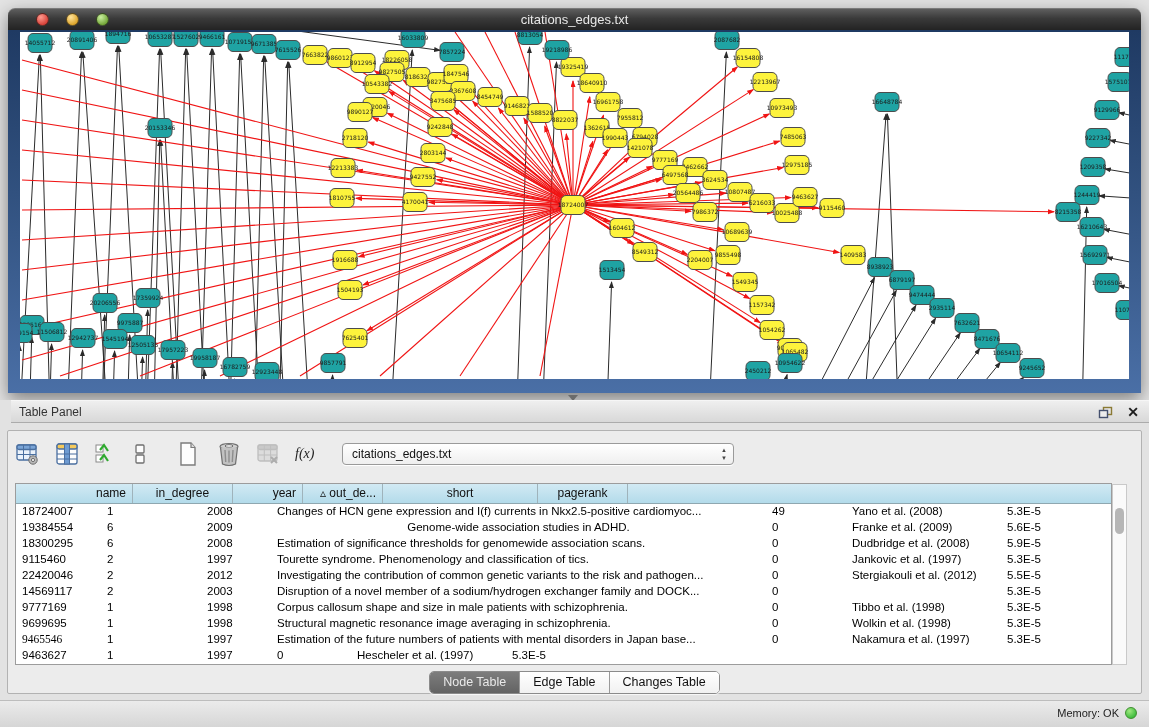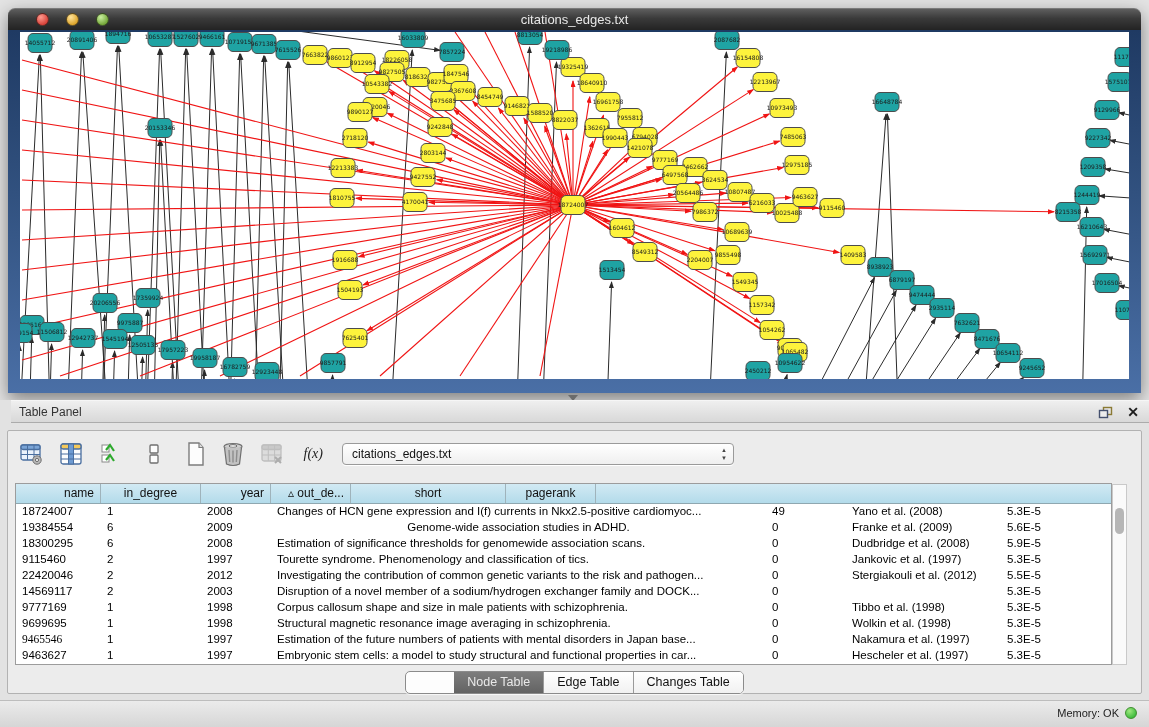--- a/index.html
+++ b/index.html
@@ -34,41 +34,41 @@
     background:linear-gradient(#efefef, #d8d8d8); border-top:1px solid #f6f6f6; border-bottom:1px solid #ababab;margin-left:11px; }
   .tp-title { position:absolute; left:8px; top:4px; font-size:12px; color:#333; }
   .tp-header-icons { position:absolute; right:10px; top:3px; display:flex; gap:14px; align-items:center; }
   .tp-close { font-size:14px; font-weight:bold; color:#1d1d1d; line-height:16px; cursor:default; }
 
   .tp-card { position:absolute; left:7px; top:30px; width:1135px; height:264px;
     background:#ececec; border:1px solid #b2b2b2; border-radius:2px; }
 
   
   .tp-toolbar { position:absolute; left:8px; top:6px; height:34px; display:flex; align-items:center; gap:11px; }
-  .tbtn { width:28px; height:28px; display:flex; align-items:center; justify-content:flex-end; }
+  .tbtn { width:28px; height:28px; display:flex; align-items:center; justify-content:flex-start; }
   .fx-label { font-size:14px; font-style:italic; font-family:"Liberation Serif", serif; color:#222; }
   .net-select { position:relative; margin-left:8px; width:392px; height:22px;
     border:1px solid #9a9a9a; border-radius:4px; background:linear-gradient(#ffffff, #efefef);
     font-size:12px; color:#111; line-height:20px; padding-left:9px; box-shadow:0 1px 0 #fff; }
   .net-select .steppers { position:absolute; right:6px; top:2px; font-size:6px; color:#444; line-height:8px; text-align:center; }
 
   
   .grid { position:absolute; left:7px; top:52px; width:1097px; border:1px solid #9c9c9c; background:#fff; }
   .grid-header { display:flex; height:20px; background:linear-gradient(#cfe8f2,#b5dcEC);
     background:linear-gradient(#d2eaf4,#b3dbea); border-bottom:1px solid #8fa7b0; font-size:12px; color:#111; }
   .gh-cell { padding:2px 6px 0 6px; border-right:1px solid #9fb3bb; white-space:nowrap; overflow:hidden; }
   .grid-row { display:flex; height:16px; font-size:11.5px; color:#000; background:#fff; }
   .gr-cell { padding:1px 6px 0 6px; white-space:nowrap; overflow:hidden; }
   .vscroll { position:absolute; right:-16px; top:0; width:15px; height:181px; background:#fafafa; border:1px solid #c9c9c9; }
   .vthumb { position:absolute; left:2px; top:23px; width:9px; height:26px; border-radius:5px; background:#b6b6b6; }
 
   
   .tabs-wrap { position:absolute; left:0; right:0; top:240px; display:flex; justify-content:center; }
   .tabs { display:inline-flex; border:1px solid #8b8b8b; border-radius:5px; overflow:hidden;
-    background:#fdfdfd; box-shadow:0 1px 1px rgba(255,255,255,.8);padding-left:48px; }
+    background:#fdfdfd; box-shadow:0 1px 1px rgba(255,255,255,.8); }
   .tab { padding:3px 13px 4px 13px; font-size:12.5px; color:#111; border-right:1px solid #9a9a9a;
     background:linear-gradient(#ffffff,#f1f1f1); }
   .tab:last-child { border-right:none; }
   .tab.active { background:linear-gradient(#7d7d7d,#636363); color:#e9e9e9; }
 
   
   #status-bar { position:absolute; left:0; bottom:0; width:1149px; height:27px;
     background:linear-gradient(#ebebeb,#d6d6d6); border-top:1px solid #bdbdbd; }
   .mem { position:absolute; right:12px; top:6px; display:flex; align-items:center; gap:6px; font-size:11px; color:#222; }
   .mem-dot { width:12px; height:12px; border-radius:50%; border:1px solid #3f8f2f;
@@ -793,21 +793,21 @@
         <span class="fx-label">f(x)</span>
       </span>
       <div class="net-select">
         <span>citations_edges.txt</span>
         <span class="steppers">▲<br>▼</span>
       </div>
     </div>
 
     <div class="grid">
       <div class="grid-header" id="grid-header">
-          <div class="gh-cell" style="width: 85px; text-align: right;">name</div>
+          <div class="gh-cell" style="width: 85px; text-align: right; margin-left: 32px;">name</div>
           <div class="gh-cell" style="width: 100px; text-align: center;">in_degree</div>
           <div class="gh-cell" style="width: 70px; text-align: right;">year</div>
           <div class="gh-cell" style="width: 80px; text-align: right;">▵ out_de...</div>
           <div class="gh-cell" style="width: 155px; text-align: center;">short</div>
           <div class="gh-cell" style="width: 90px; text-align: center;">pagerank</div>
         </div>
       <div id="grid-body">
           <div class="grid-row">
             <div class="gr-cell" style="width: 85px;">18724007</div>
             <div class="gr-cell" style="width: 100px;">1</div>
@@ -886,21 +886,20 @@
             <div class="gr-cell" style="width: 70px;">1997</div>
             <div class="gr-cell" style="width: 495px;">Estimation of the future numbers of patients with mental disorders in Japan base...</div>
             <div class="gr-cell" style="width: 80px;">0</div>
             <div class="gr-cell" style="width: 155px;">Nakamura et al. (1997)</div>
             <div class="gr-cell" style="width: 90px;">5.3E-5</div>
           </div>
           <div class="grid-row">
             <div class="gr-cell" style="width: 85px;">9463627</div>
             <div class="gr-cell" style="width: 100px;">1</div>
             <div class="gr-cell" style="width: 70px;">1997</div>
-            <div class="gr-cell" style="width: 495px;">Embryonic stem cells: a model to study structural and functional properties in car...</div>
             <div class="gr-cell" style="width: 80px;">0</div>
             <div class="gr-cell" style="width: 155px;">Hescheler et al. (1997)</div>
             <div class="gr-cell" style="width: 90px;">5.3E-5</div>
           </div>
         </div>
       <div class="vscroll">
         <div class="vthumb"></div>
       </div>
     </div>
 

